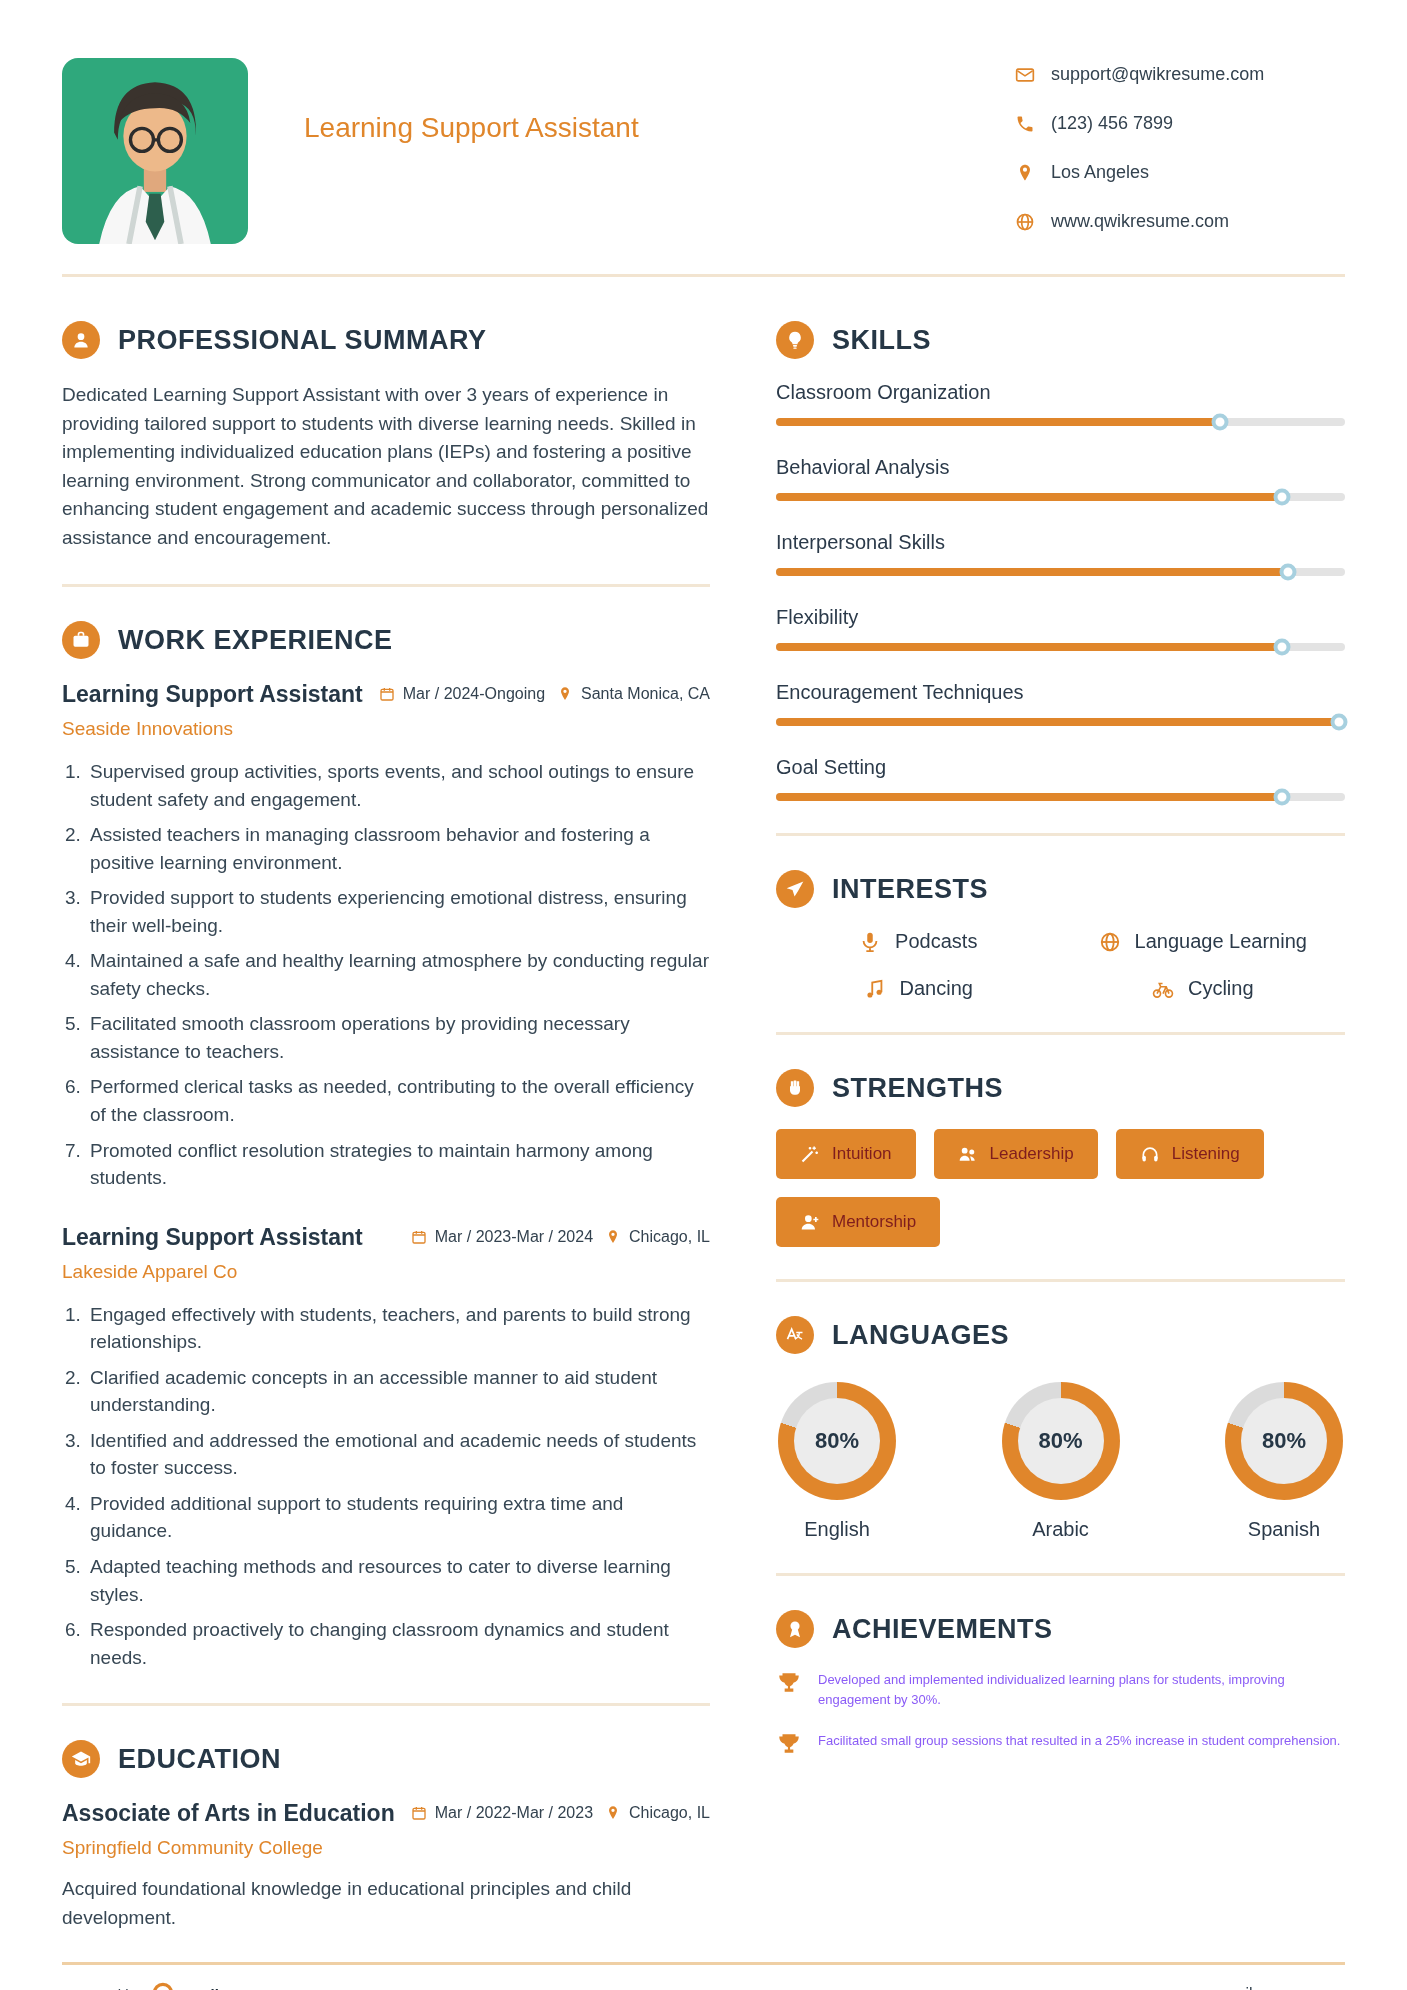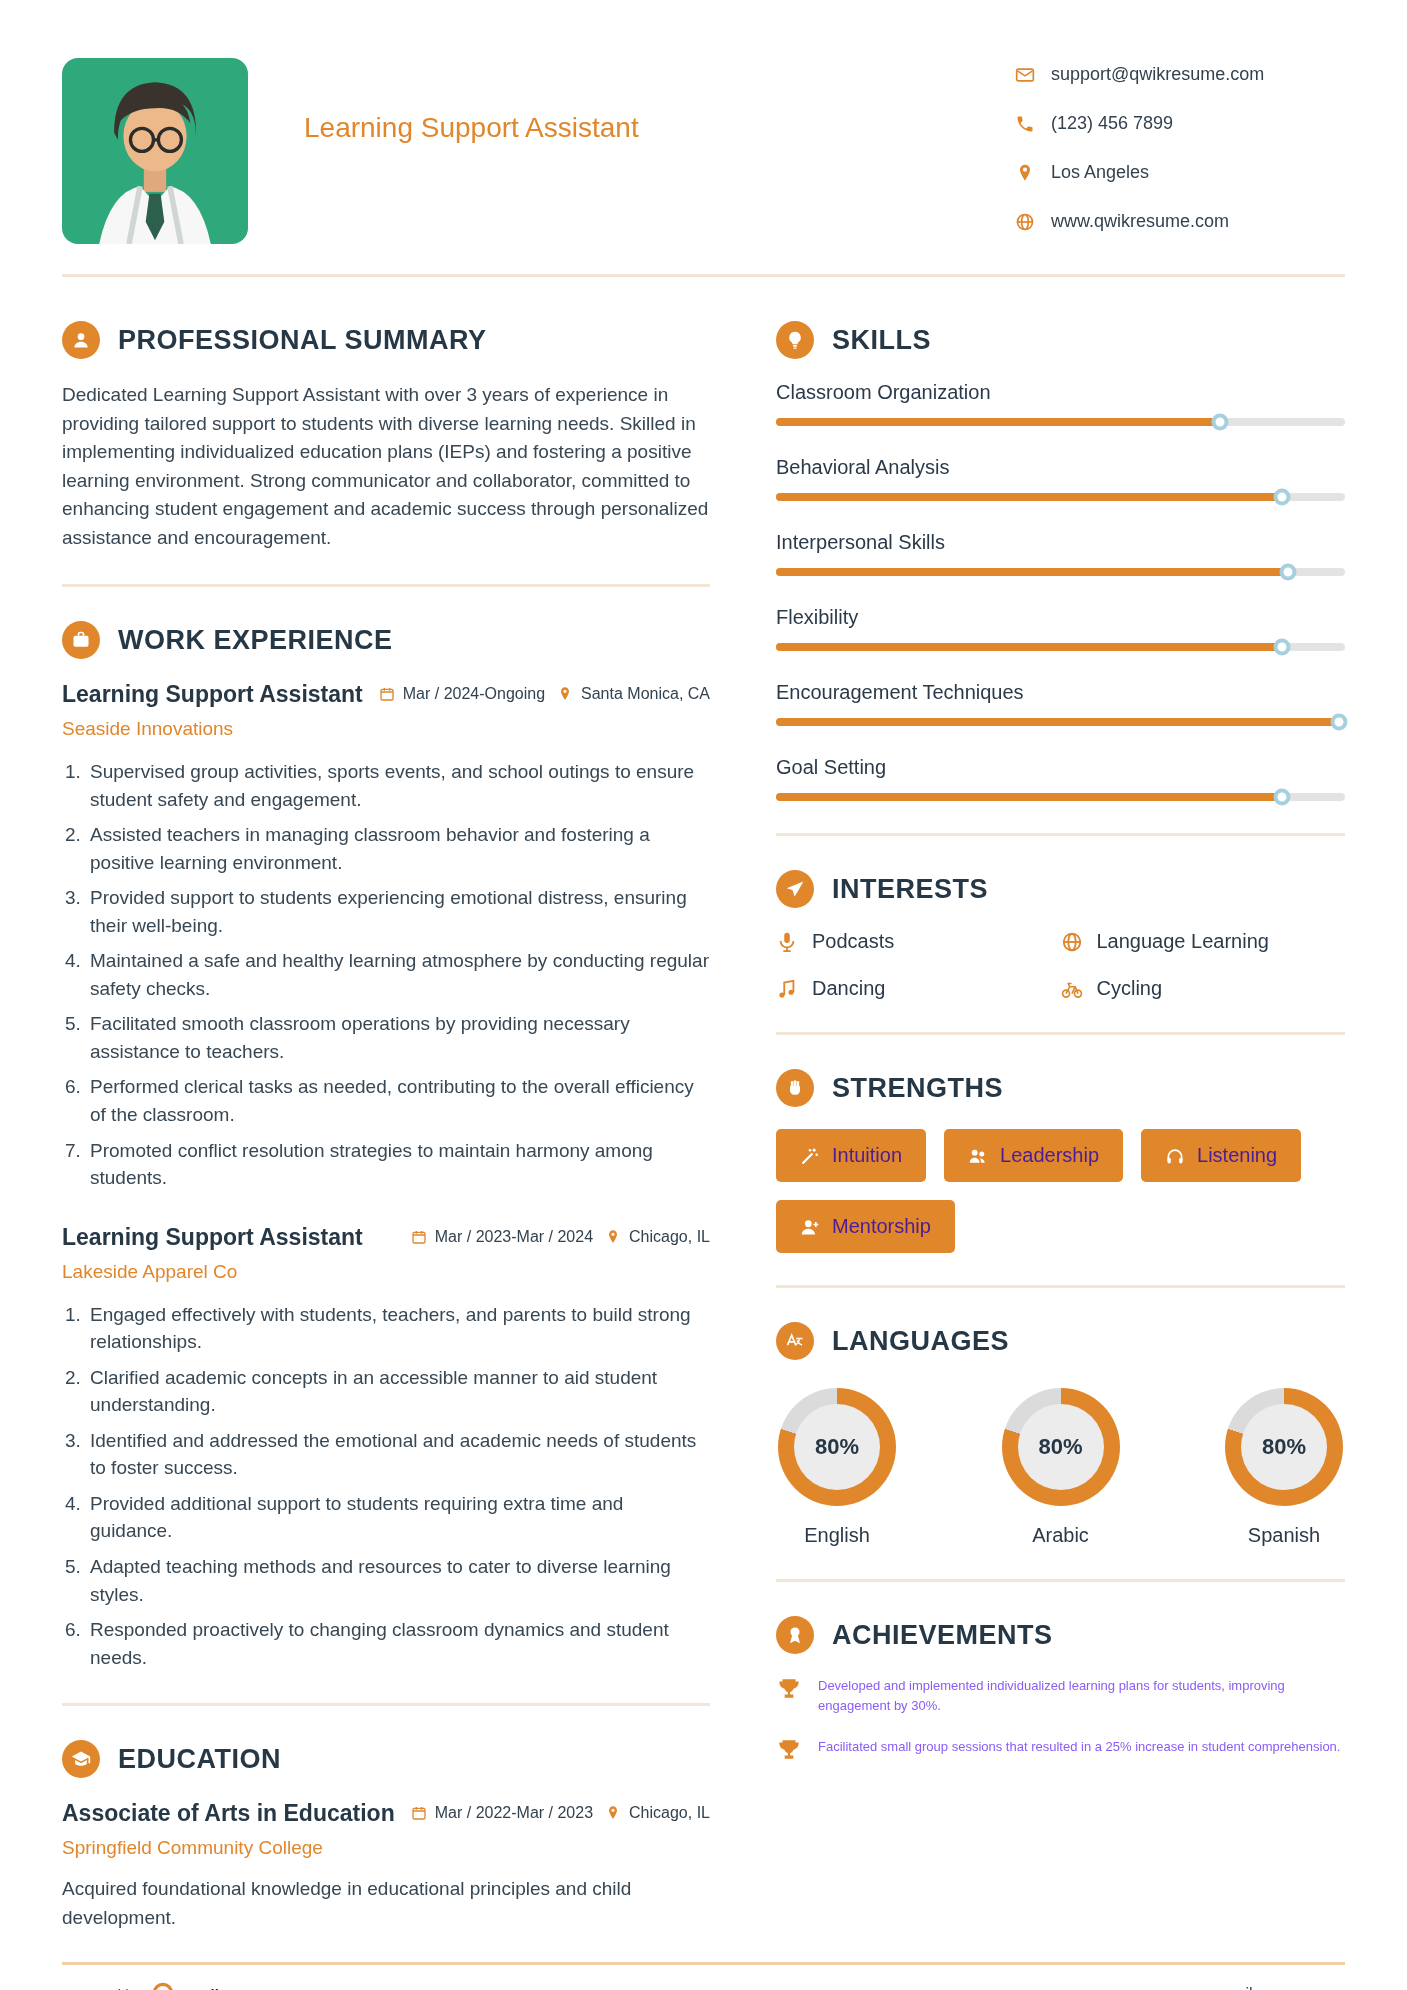--- a/index.html
+++ b/index.html
@@ -51,27 +51,27 @@
   
   .skill { margin-bottom:30px; }
   .skill-label { font-size:20px; color:#2B3A4A; margin-bottom:14px; }
   .skill-bar { position:relative; height:8px; background:#E3E3E3; border-radius:5px; }
   .skill-fill { position:absolute; left:0; top:0; bottom:0; background:#E0862B; border-radius:5px; }
   .skill-dot { position:absolute; top:50%; width:17px; height:17px; background:#fff;
     border:4px solid #A7D0DF; border-radius:50%; transform:translate(-50%,-50%); }
 
   
   .interests-grid { display:grid; grid-template-columns:1fr 1fr; row-gap:24px; font-size:20px; color:#2B3A4A; }
-  .interest { display:flex; align-items:center; gap:14px; }
+  .interest { display:flex; align-items:center; gap:14px;justify-content:center; }
   .interest .icon svg { width:22px; height:22px; }
 
   
   .strengths { display:flex; flex-wrap:wrap; gap:18px; }
-  .chip { display:flex; align-items:center; gap:12px; background:#E0862B; color:#4c1d95;
-    font-size:20px; padding:15px 24px; border-radius:5px; }
+  .chip { display:flex; align-items:center; gap:12px; background:#E0862B; color:#7f1d1d;
+    font-size:17px; padding:15px 24px; border-radius:5px; }
   .chip .icon { color:#fff; }
   .chip .icon svg { width:20px; height:20px; }
 
   
   .langs { display:flex; justify-content:space-between; padding:6px 2px 0; }
   .lang { text-align:center; }
   .donut { width:118px; height:118px; border-radius:50%; position:relative; margin:0 auto; }
   .donut-inner { position:absolute; inset:16px; background:#ECECEC; border-radius:50%;
     display:flex; align-items:center; justify-content:center; font-weight:bold; font-size:22px; color:#263746; }
   .lang-label { margin-top:18px; font-size:20px; color:#2B3A4A; }

